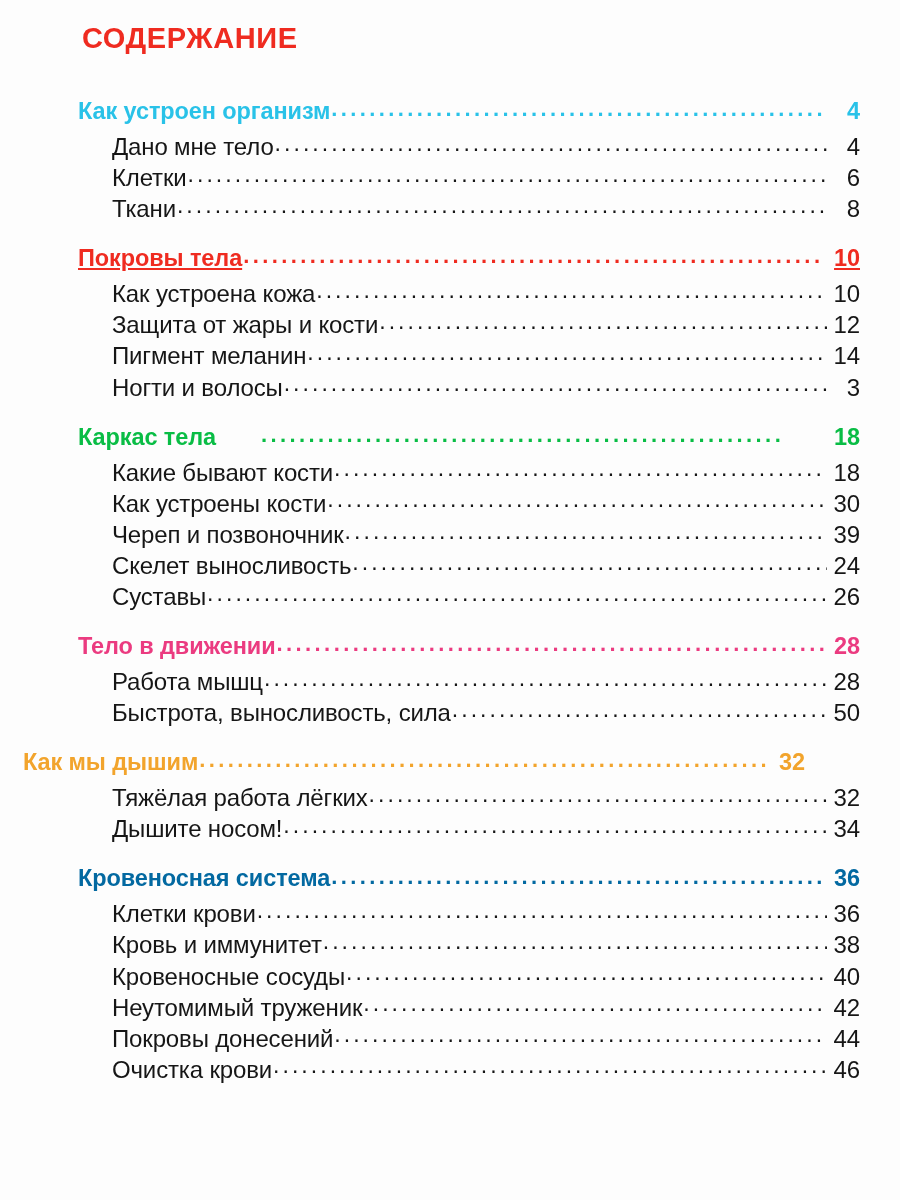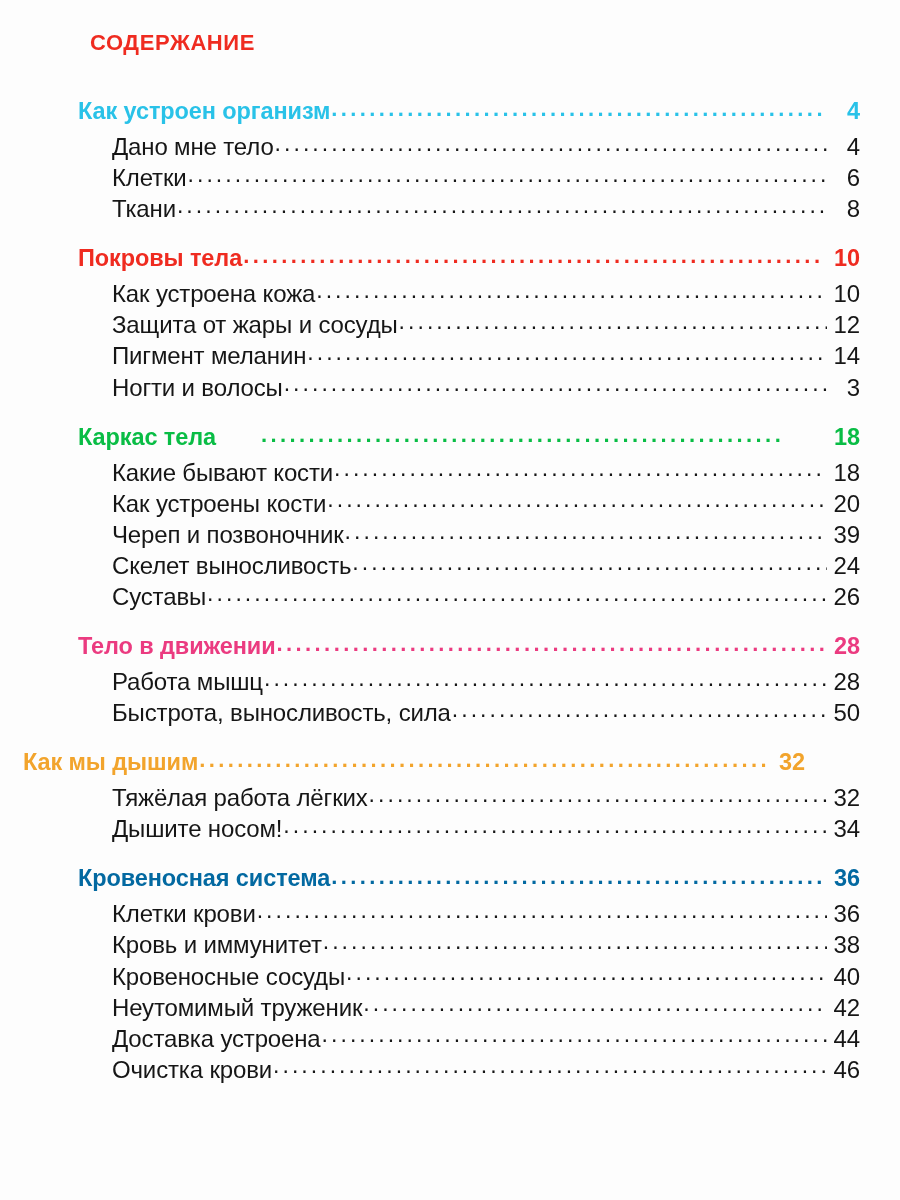--- a/index.html
+++ b/index.html
@@ -21,25 +21,25 @@
     height: 1200px;
     background: #fdfdfd;
     box-sizing: border-box;
     padding: 0;
   }
 
   .toc-title {
     position: absolute;
     left: 78px;
     top: 18px;
-    font-size: 22px;
+    font-size: 29px;
     font-weight: bold;
     letter-spacing: 0.6px;
     color: #ef2b20;
-    margin: 12px;
+    margin: 4px;
     white-space: nowrap;
   }
 
   .toc-body {
     position: absolute;
     left: 0;
     top: 96px;
     width: 900px;
   }
 
@@ -155,32 +155,32 @@
           <span class="leader"></span>
           <span class="page-no">6</span>
         </div>
         <div class="row entry">
           <span class="label">Ткани</span>
           <span class="leader"></span>
           <span class="page-no">8</span>
         </div>
       </div>
       <div class="section">
-        <div class="row section-head" style="color: rgb(239, 43, 32);">
+        <div class="row section-head" style="color: rgb(239, 43, 32); text-decoration: underline;">
           <span class="label">Покровы тела</span>
           <span class="leader"></span>
           <span class="page-no">10</span>
         </div>
         <div class="row entry">
           <span class="label">Как устроена кожа</span>
           <span class="leader"></span>
           <span class="page-no">10</span>
         </div>
         <div class="row entry">
-          <span class="label">Защита от жары и сосуды</span>
+          <span class="label">Защита от жары и кости</span>
           <span class="leader"></span>
           <span class="page-no">12</span>
         </div>
         <div class="row entry">
           <span class="label">Пигмент меланин</span>
           <span class="leader"></span>
           <span class="page-no">14</span>
         </div>
         <div class="row entry">
           <span class="label">Ногти и волосы</span>
@@ -195,21 +195,21 @@
           <span class="page-no">18</span>
         </div>
         <div class="row entry">
           <span class="label">Какие бывают кости</span>
           <span class="leader"></span>
           <span class="page-no">18</span>
         </div>
         <div class="row entry">
           <span class="label">Как устроены кости</span>
           <span class="leader"></span>
-          <span class="page-no">20</span>
+          <span class="page-no">30</span>
         </div>
         <div class="row entry">
           <span class="label">Череп и позвоночник</span>
           <span class="leader"></span>
           <span class="page-no">39</span>
         </div>
         <div class="row entry">
           <span class="label">Скелет выносливость</span>
           <span class="leader"></span>
           <span class="page-no">24</span>
@@ -274,21 +274,21 @@
           <span class="label">Кровеносные сосуды</span>
           <span class="leader"></span>
           <span class="page-no">40</span>
         </div>
         <div class="row entry">
           <span class="label">Неутомимый труженик</span>
           <span class="leader"></span>
           <span class="page-no">42</span>
         </div>
         <div class="row entry">
-          <span class="label">Доставка устроена</span>
+          <span class="label">Покровы донесений</span>
           <span class="leader"></span>
           <span class="page-no">44</span>
         </div>
         <div class="row entry">
           <span class="label">Очистка крови</span>
           <span class="leader"></span>
           <span class="page-no">46</span>
         </div>
       </div>
     </div>

